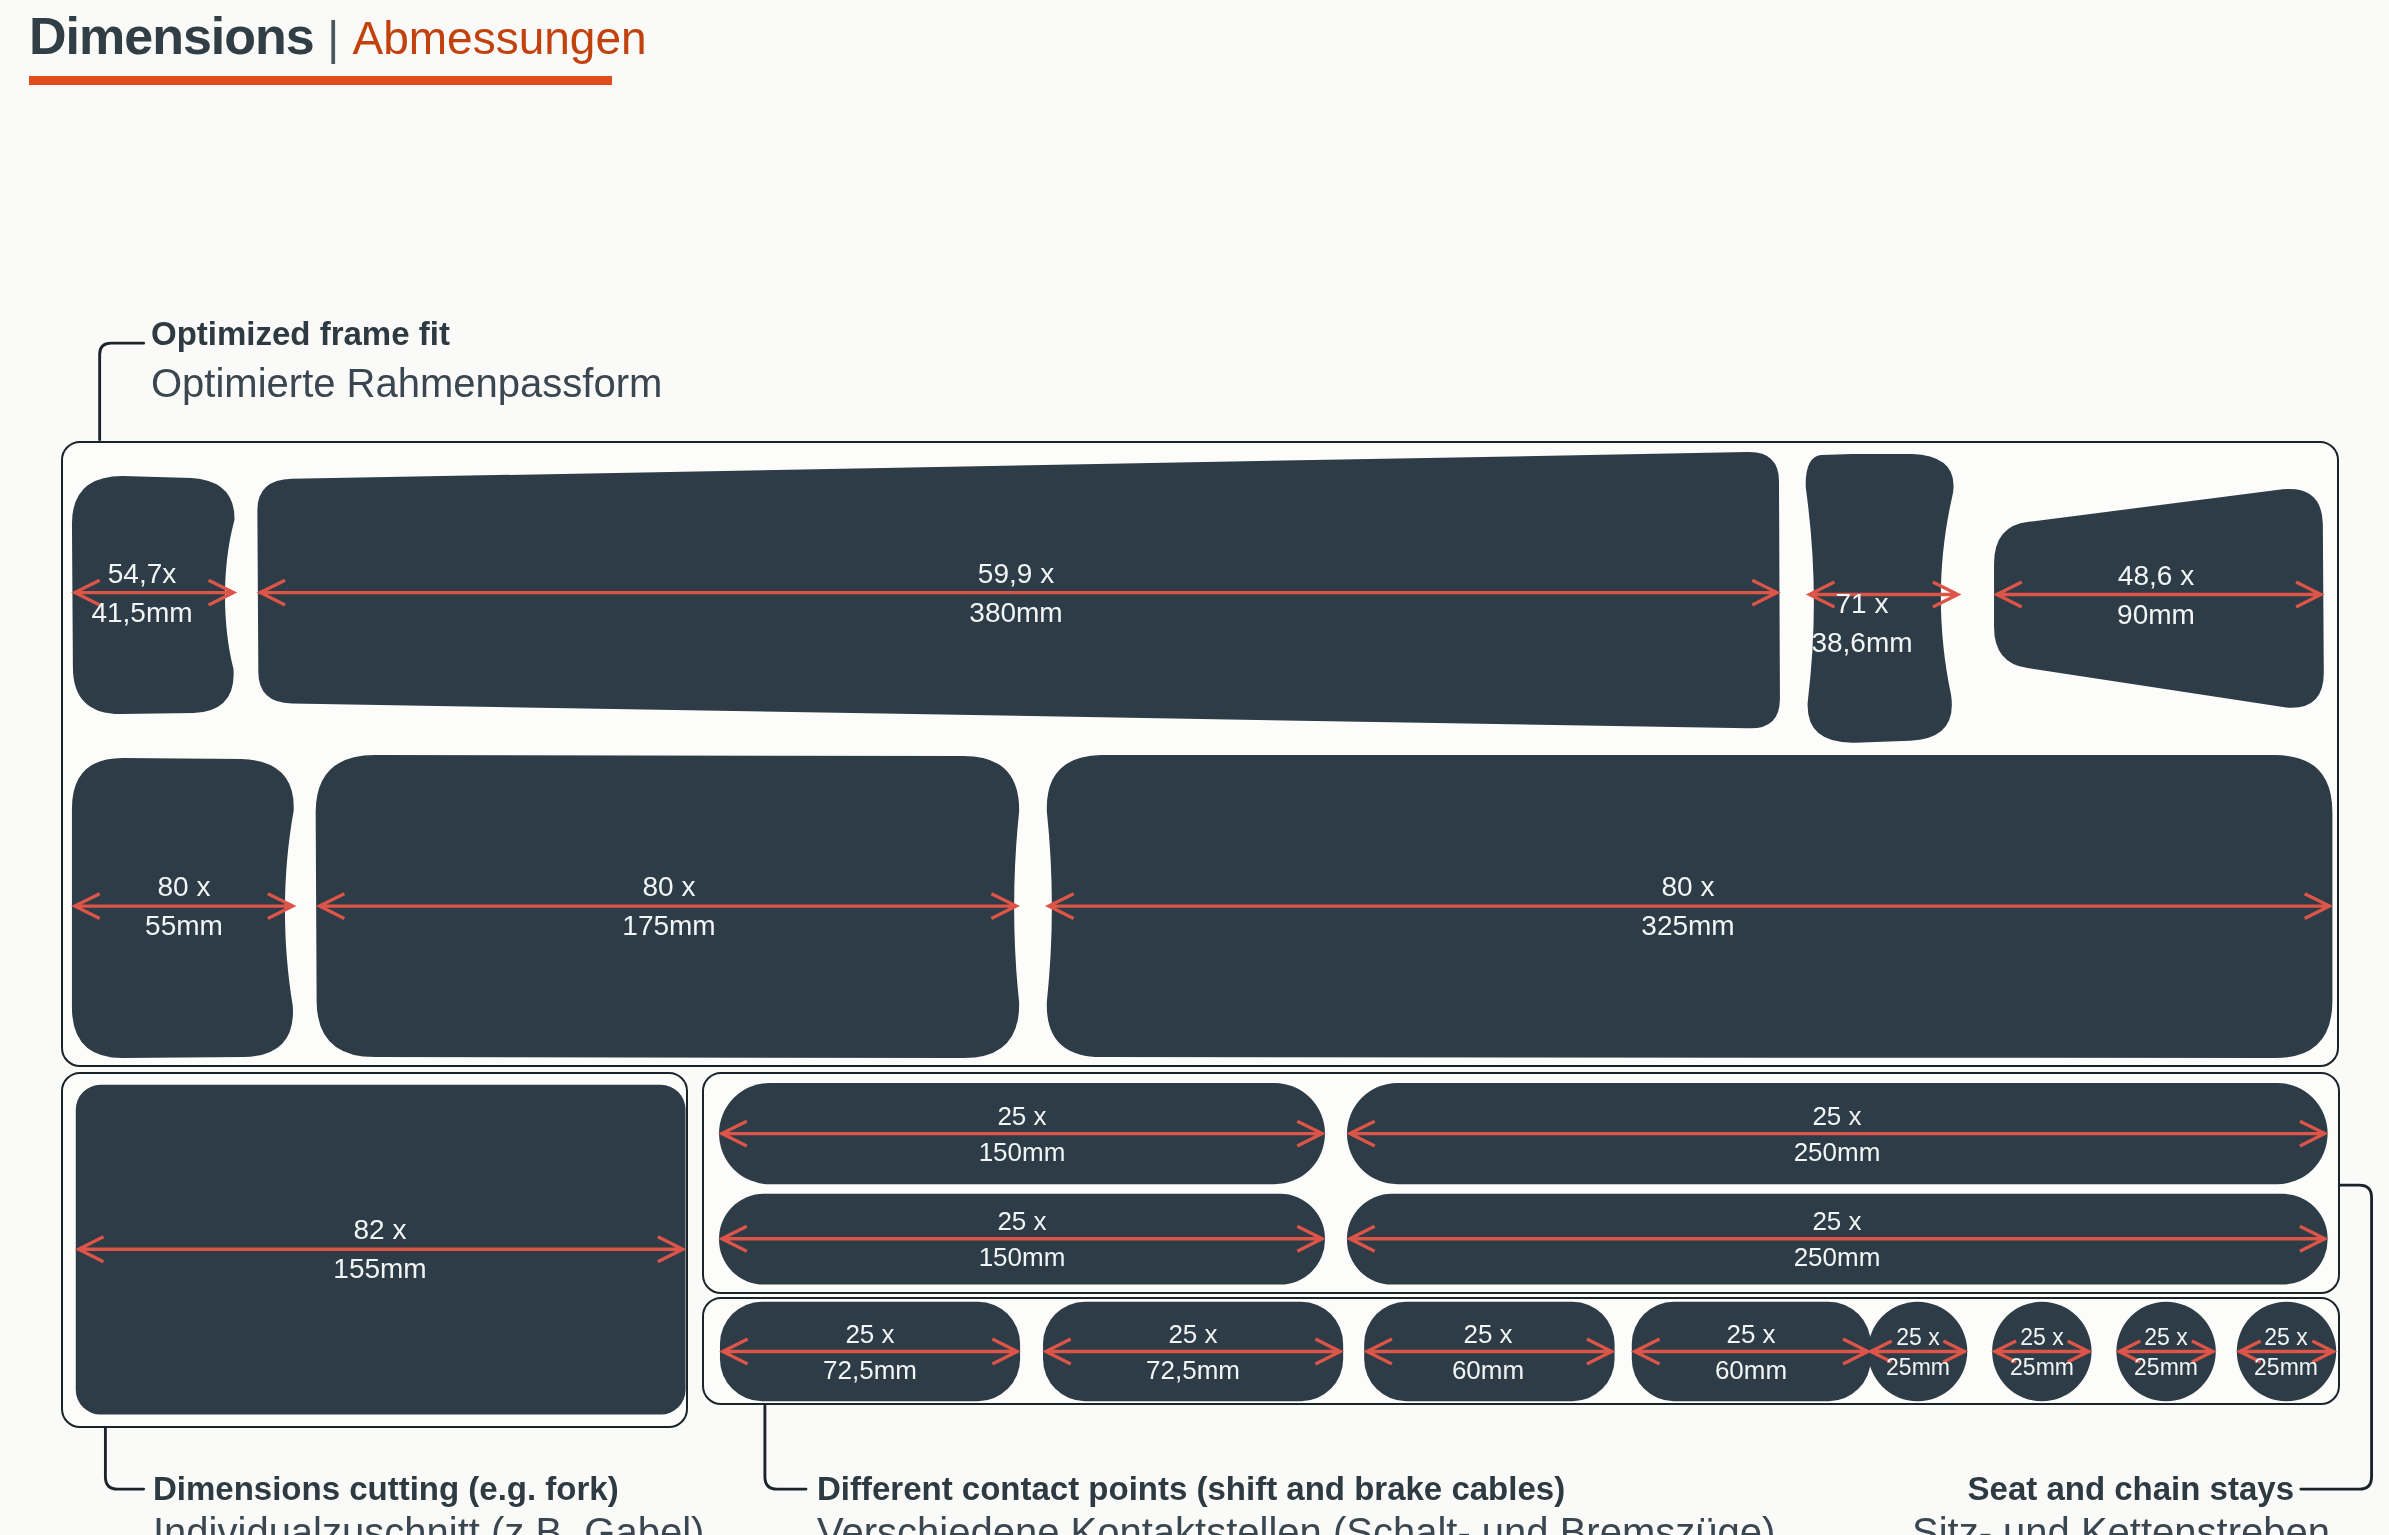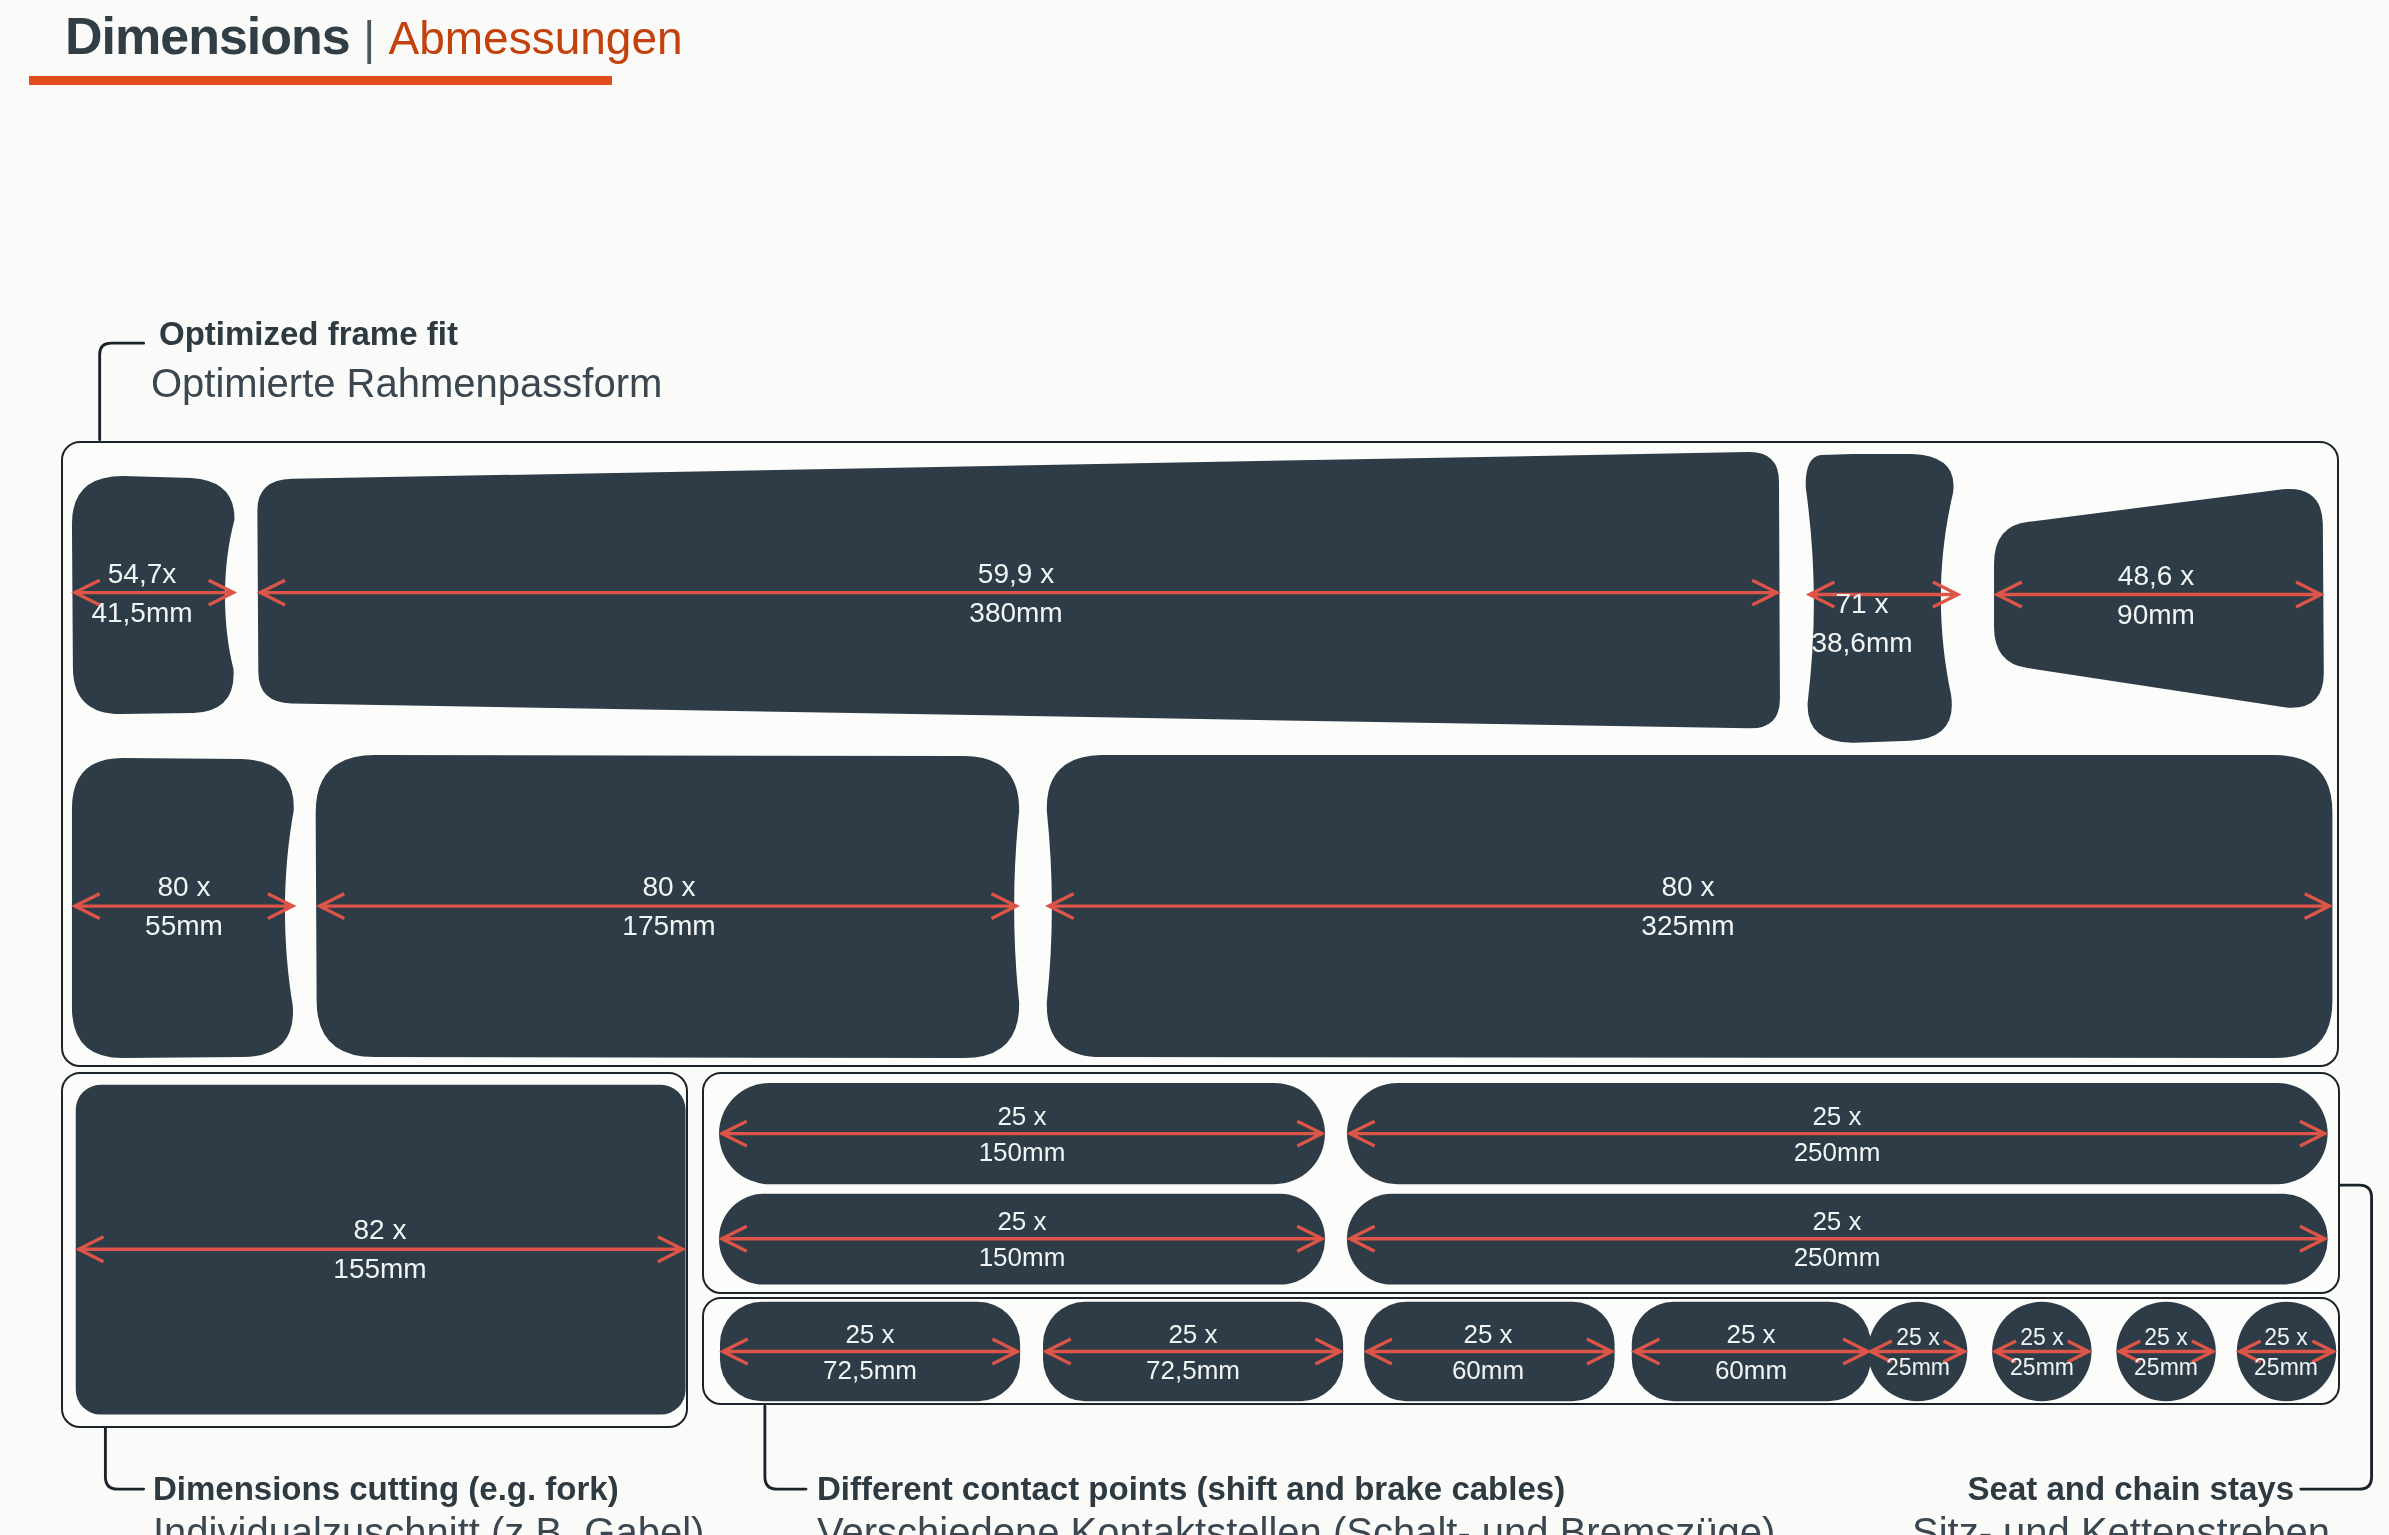--- a/index.html
+++ b/index.html
@@ -4,21 +4,21 @@
 <style>
   html,body{margin:0;padding:0;}
   body{
     width:2390px;height:1535px;position:relative;overflow:hidden;
     background:#fafaf8;
     font-family:"Liberation Sans", sans-serif;
     color:#2e3a42;
   }
   
   .header{position:absolute;left:29px;top:5.7px;display:flex;align-items:baseline;white-space:nowrap;}
-  .title-en{font-size:52px;font-weight:600;letter-spacing:-1px;color:#323e46;margin-left:36px;}
+  .title-en{font-size:52px;font-weight:600;letter-spacing:-1px;color:#323e46;}
   .title-sep{font-size:46px;font-weight:200;color:#4b575f;margin:0 13.4px;}
   .title-de{font-size:46px;font-weight:300;color:#c2410c;}
   .title-underline{position:absolute;left:29px;top:76px;width:583px;height:8.6px;background:#e24e1b;}
   
   .panel{position:absolute;box-sizing:border-box;border:2.9px solid #1b242b;border-radius:19px;background:#fcfcfb;}
   #panel-frame{left:61px;top:441px;width:2278px;height:626px;}
   #panel-individual{left:61px;top:1072px;width:627px;height:356px;}
   #panel-stays{left:702px;top:1072px;width:1638px;height:222px;}
   #panel-contact{left:702px;top:1297px;width:1638px;height:108px;}
   
@@ -102,21 +102,21 @@
   <path class="arrow" d="M 2087,1414 H 2185 M 2109,1403 L 2087,1414 L 2109,1425 M 2163,1403 L 2185,1414 L 2163,1425"></path>
   <path class="arrow" d="M 2217,1414 H 2315 M 2239,1403 L 2217,1414 L 2239,1425 M 2293,1403 L 2315,1414 L 2293,1425"></path>
   <path class="arrow" d="M 2343,1414 H 2441 M 2365,1403 L 2343,1414 L 2365,1425 M 2419,1403 L 2441,1414 L 2419,1425"></path>
 
   <path class="connector" d="M 150,359 H 116 Q 104,359 104,371 V 460"></path>
   <path class="connector" d="M 110,1494 V 1545 Q 110,1558 123,1558 H 150"></path>
   <path class="connector" d="M 800,1471 V 1545 Q 800,1558 813,1558 H 843"></path>
   <path class="connector" d="M 2448,1240 H 2468 Q 2481,1240 2481,1253 V 1545 Q 2481,1558 2468,1558 H 2407"></path>
 </svg>
 
-<div class="label-en" style="left:151px;top:315px;margin-left:8px;">Optimized frame fit</div>
+<div class="label-en" style="left:151px;top:315px;">Optimized frame fit</div>
 <div class="label-de" style="left:151px;top:361px;">Optimierte Rahmenpassform</div>
 
 <div class="label-en" style="left:153px;top:1470px;">Dimensions cutting (e.g. fork)</div>
 <div class="label-de" style="left:153px;top:1510px;">Individualzuschnitt (z.B. Gabel)</div>
 
 <div class="label-en" style="left:817px;top:1470px;">Different contact points (shift and brake cables)</div>
 <div class="label-de" style="left:817px;top:1510px;">Verschiedene Kontaktstellen (Schalt- und Bremszüge)</div>
 
 <div class="label-en" style="right:96px;top:1470px;">Seat and chain stays</div>
 <div class="label-de" style="right:60px;top:1510px;">Sitz- und Kettenstreben</div>

